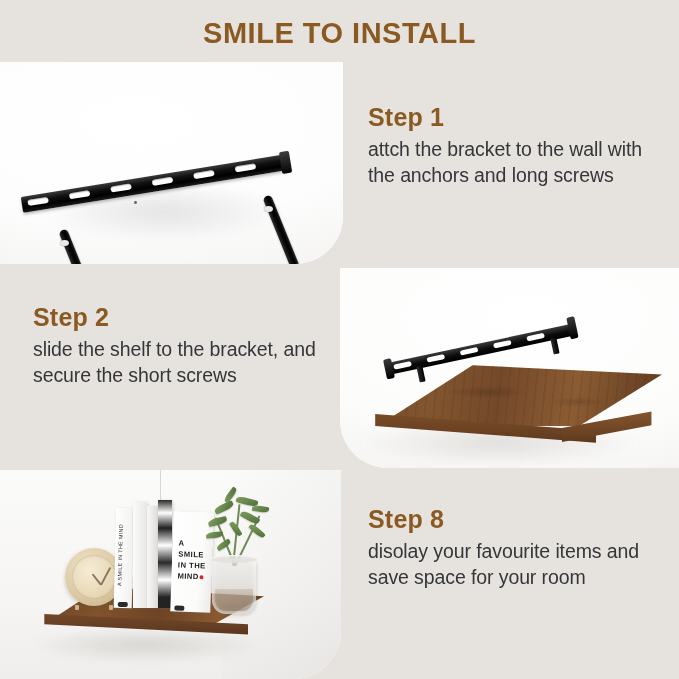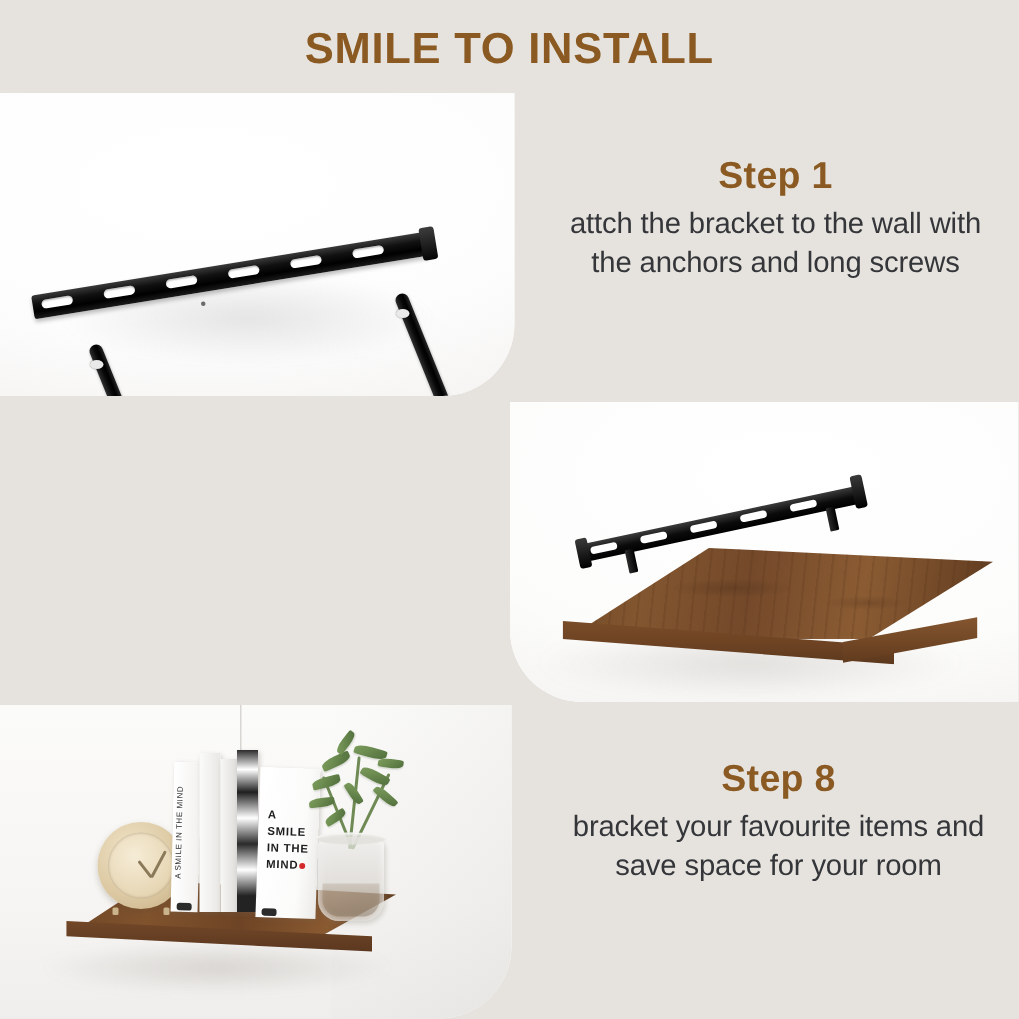--- a/index.html
+++ b/index.html
@@ -21,21 +21,21 @@
     font-family:"Liberation Sans", sans-serif;
   }
 
   
   .panel{position:absolute;background:#ffffff;overflow:hidden;}
   #panel1{left:0;top:62px;width:343px;height:202px;border-bottom-right-radius:48px;}
   #panel2{left:340px;top:268px;width:339px;height:200px;border-bottom-left-radius:48px;}
   #panel3{left:0;top:470px;width:341px;height:209px;border-bottom-right-radius:48px;}
 
   
-  .txtblock{position:absolute;text-align:center;}
+  .txtblock{position:absolute;}
   #text1{left:368px;top:103px;width:298px;}
   #text2{left:33px;top:303px;width:290px;}
   #text3{left:368px;top:505px;width:302px;}
   .step-head{
     font-size:25px;font-weight:bold;color:#8a5a22;
     margin:0 0 6px 0;line-height:1.12;letter-spacing:0.2px;
   }
   .step-body{
     font-size:19.5px;color:#35363a;line-height:1.33;
     letter-spacing:-0.1px;
@@ -273,20 +273,22 @@
     <div class="p2leg" id="legB"></div>
     <div class="shelf">
       <div class="shelf-top"></div>
       <div class="shelf-grain"></div>
       <div class="shelf-front"></div>
       <div class="shelf-side"></div>
     </div>
   </div>
 
   <div class="txtblock" id="text2">
+    <div class="step-head">Step 2</div>
+    <div class="step-body">slide the shelf to the bracket, and secure the short screws</div>
   </div>
 
   <div class="panel" id="panel3">
     <div class="p3bg"></div>
     <div class="p3corner"></div>
     <div class="p3wallline"></div>
     <div class="p3-shadow"></div>
 
     <div class="p3shelf">
       <div class="p3-top"></div>
@@ -334,16 +336,16 @@
       <div class="leaf" style="left:216px;top:72px;width:15px;height:5.5px;transform:rotate(-32deg);"></div>
       <div class="vase">
         <div class="vase-water"></div>
       </div>
       <div class="vase-rim" style="left:210px;top:85px;"></div>
     </div>
   </div>
 
   <div class="txtblock" id="text3">
     <div class="step-head">Step 8</div>
-    <div class="step-body">bracket your favourite items and save space for your room</div>
+    <div class="step-body">disolay your favourite items and save space for your room</div>
   </div>
 
 </div>
 
 </body></html>

